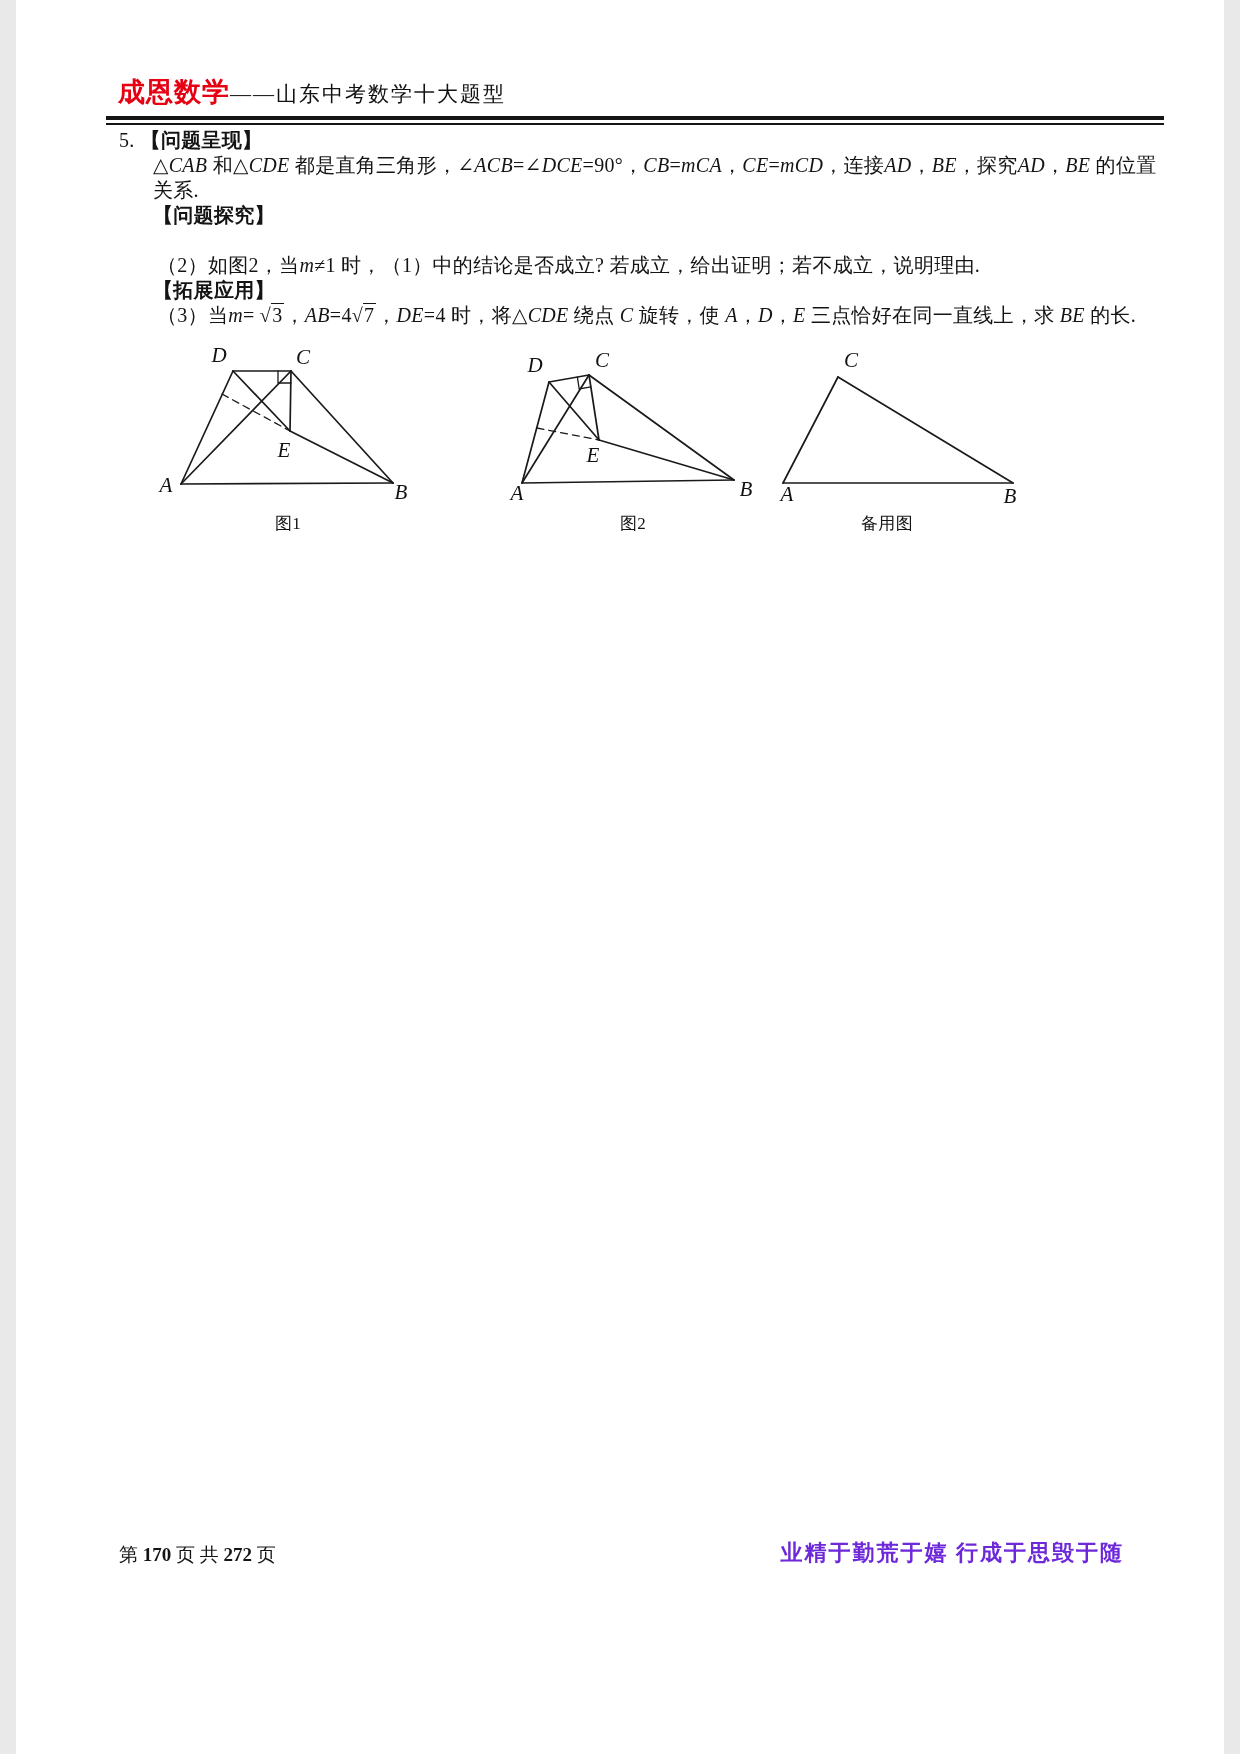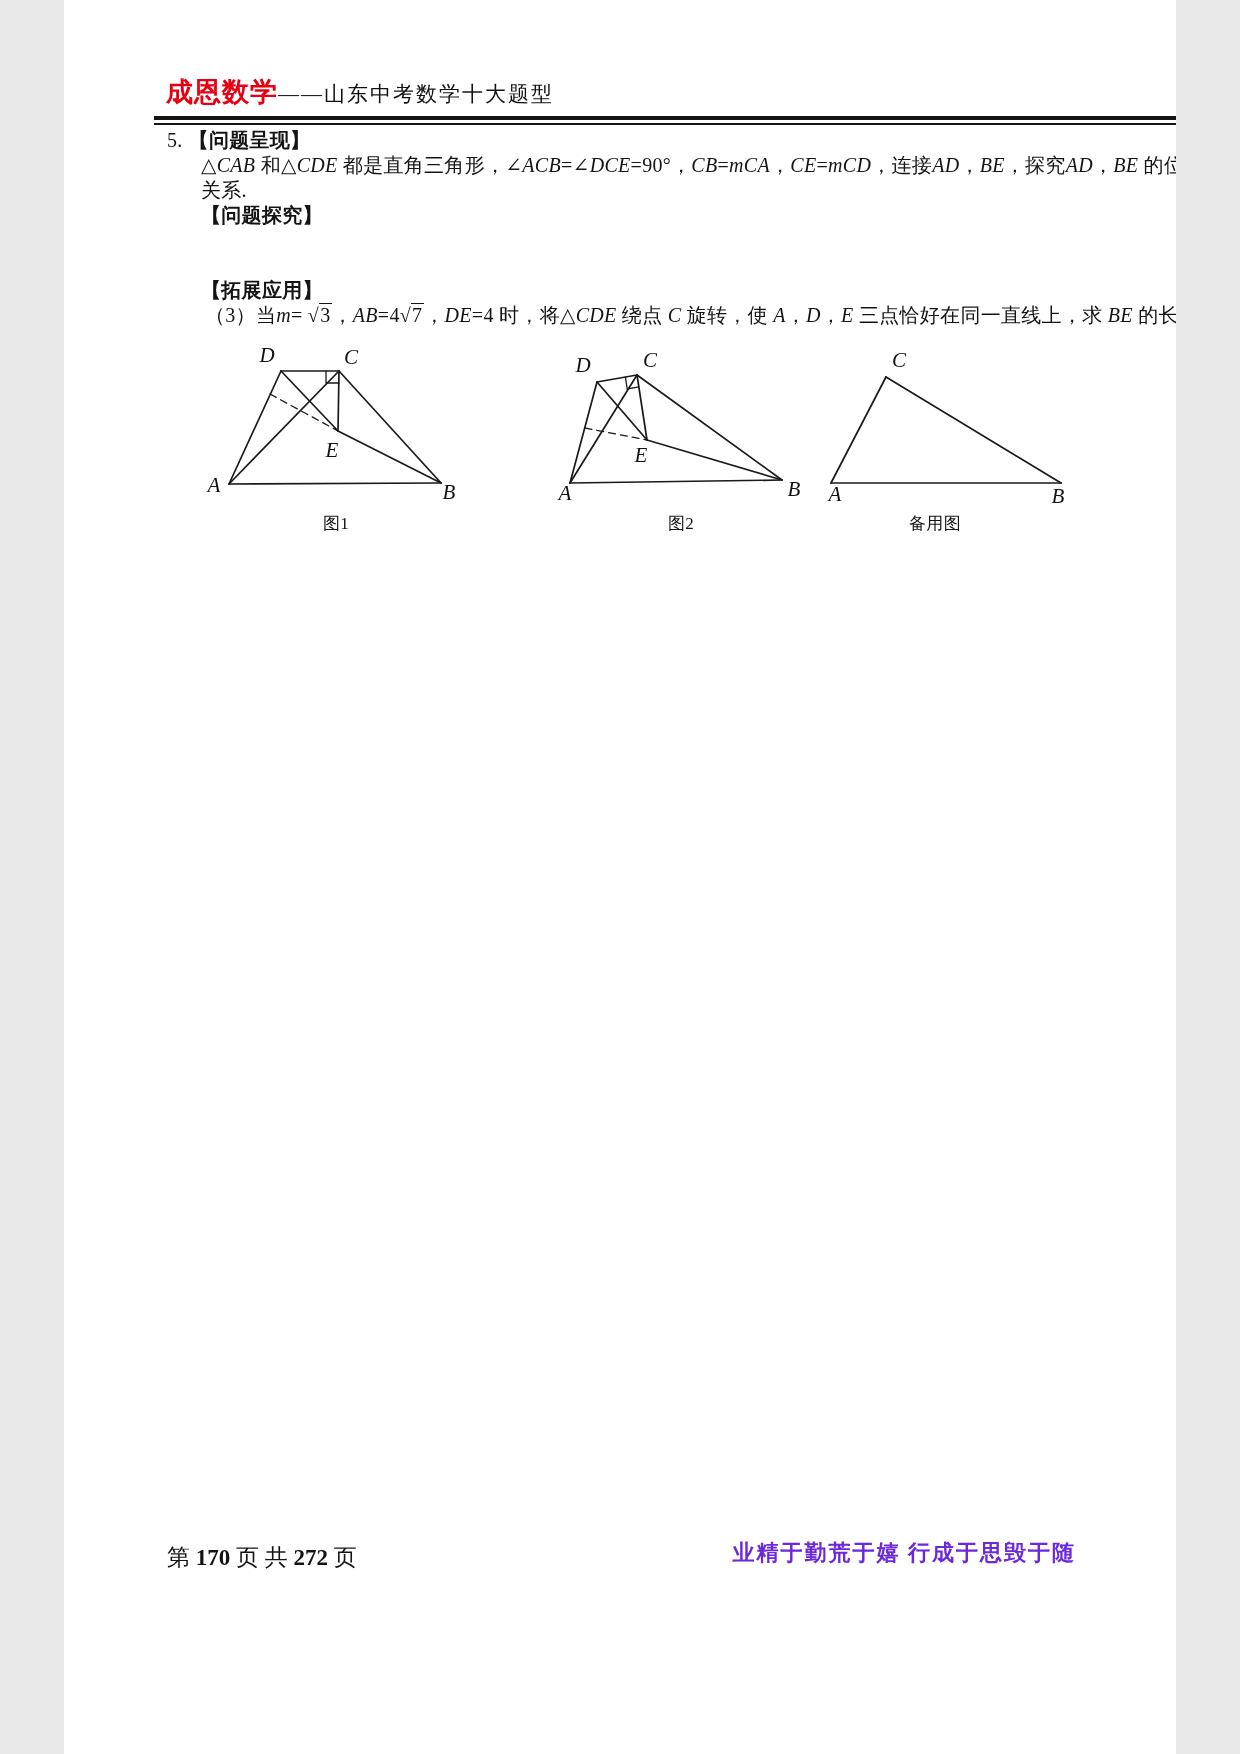--- a/index.html
+++ b/index.html
@@ -1,17 +1,17 @@
 <!DOCTYPE html>
 <html><head>
 <meta charset="utf-8">
 <style>
   html,body{margin:0;padding:0;background:#e9e9e9;}
   .page{
-    position:relative;width:1112px;height:1754px;margin:0 auto;background:#ffffff;
+    position:relative;width:1208px;height:1754px;margin:0 auto;background:#ffffff;
     font-family:"Liberation Serif","DejaVu Serif","DejaVu Sans",serif;color:#141414;
     overflow:hidden;
   }
   .abs{position:absolute;}
   .hdr{left:102px;top:74px;display:flex;align-items:baseline;white-space:nowrap;}
   .hdr-brand{color:#e60012;font-weight:bold;font-size:27px;letter-spacing:1px;}
   .hdr-sub{color:#111;font-weight:normal;font-size:21px;letter-spacing:2px;}
   .rule-thick{left:90px;top:116px;width:1058px;height:4px;background:#151515;}
   .rule-thin{left:90px;top:123px;width:1058px;height:2px;background:#151515;}
   .t{font-size:20px;white-space:nowrap;letter-spacing:0.3px;line-height:24px;}
@@ -19,21 +19,21 @@
   .t i{font-style:italic;}
   .gap{display:inline-block;width:6px;}
   .blank{display:inline-block;width:92px;height:5px;border-bottom:1.6px solid #141414;}
   .sqrt{white-space:nowrap;}
   .sqrt .rad{border-top:1.4px solid #141414;padding:0 2px 0 1px;}
   .ln{stroke:#1a1a1a;stroke-width:1.7;fill:none;stroke-linecap:round;}
   .thin{stroke-width:1.3;}
   .dash{stroke-dasharray:7 5;}
   .vl{font-family:"Liberation Serif","DejaVu Serif",serif;font-style:italic;font-size:21px;fill:#111;}
   .cap{font-size:17px;transform:translateX(-50%);white-space:nowrap;}
-  .footer-left{left:103px;top:1542px;font-size:23px;white-space:nowrap;text-align:center;}
+  .footer-left{left:103px;top:1542px;font-size:19px;white-space:nowrap;text-align:center;}
   .footer-slogan{right:100px;top:1538px;font-size:22px;font-weight:bold;color:#6d28d9;
     letter-spacing:2px;white-space:nowrap;}
 </style>
 </head>
 <body>
 
 <div class="page">
 
   <div class="abs hdr">
     <span class="hdr-brand">成恩数学</span>
@@ -46,20 +46,21 @@
     <span>5.</span><span class="gap"></span><span class="bold">【问题呈现】</span>
   </div>
 
   <div class="abs t" style="left:137px;top:153px;"><span>△</span><i>CAB</i><span> 和△</span><i>CDE</i><span> 都是直角三角形，∠</span><i>ACB</i><span>=∠</span><i>DCE</i><span>=90°，</span><i>CB</i><span>=</span><i>mCA</i><span>，</span><i>CE</i><span>=</span><i>mCD</i><span>，连接</span><i>AD</i><span>，</span><i>BE</i><span>，探究</span><i>AD</i><span>，</span><i>BE</i><span> 的位置</span></div>
 
   <div class="abs t" style="left:137px;top:178px;">关系.</div>
 
   <div class="abs t bold" style="left:137px;top:203px;">【问题探究】</div>
 
 
+  <div class="abs t" style="left:141px;top:253px;"><span>（2）如图2，当</span><i>m</i><span>≠1 时，（1）中的结论是否成立? 若成立，给出证明；若不成立，说明理由.</span></div>
 
   <div class="abs t bold" style="left:137px;top:278px;">【拓展应用】</div>
 
   <div class="abs t" style="left:141px;top:303px;"><span>（3）当</span><i>m</i><span>= </span><span class="sqrt"><span>√</span><span class="rad">3</span></span><span>，</span><i>AB</i><span>=4</span><span class="sqrt"><span>√</span><span class="rad">7</span></span><span>，</span><i>DE</i><span>=4 时，将△</span><i>CDE</i><span> 绕点 </span><i>C</i><span> 旋转，使 </span><i>A</i><span>，</span><i>D</i><span>，</span><i>E</i><span> 三点恰好在同一直线上，求 </span><i>BE</i><span> 的长.</span></div>
 
   <svg class="abs" style="left:120px;top:340px;" width="900" height="180" viewBox="120 340 900 180">
 
     <g>
       <line class="ln" x1="165" y1="484" x2="377" y2="483"></line>
       <line class="ln" x1="165" y1="484" x2="217" y2="371"></line>

